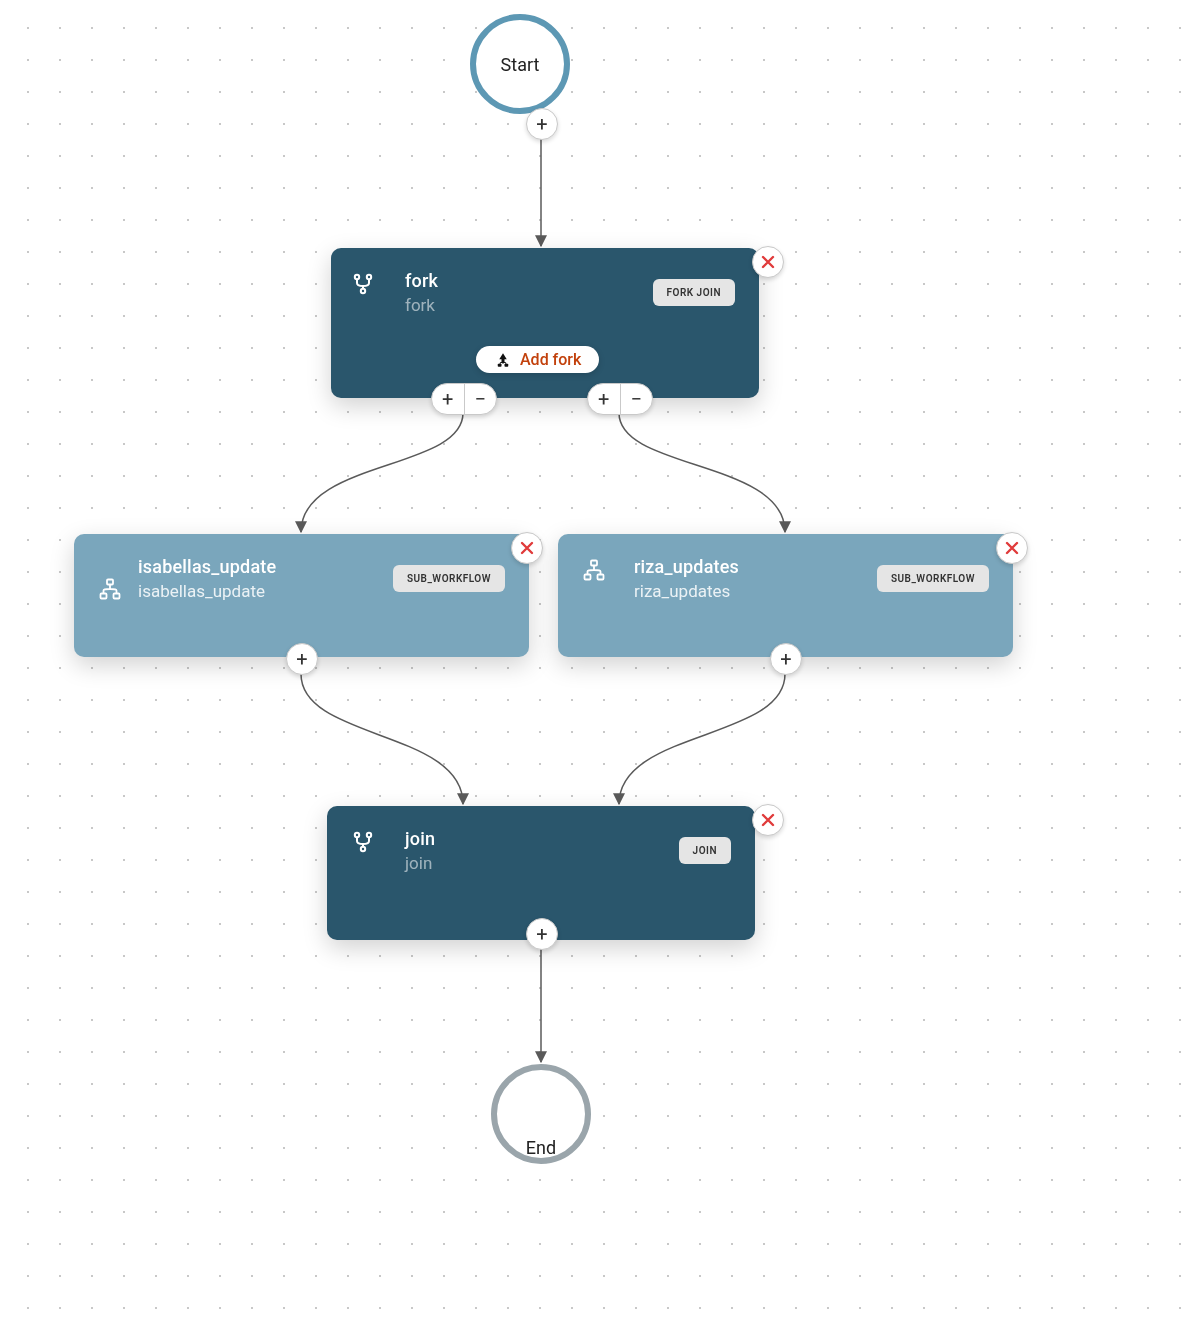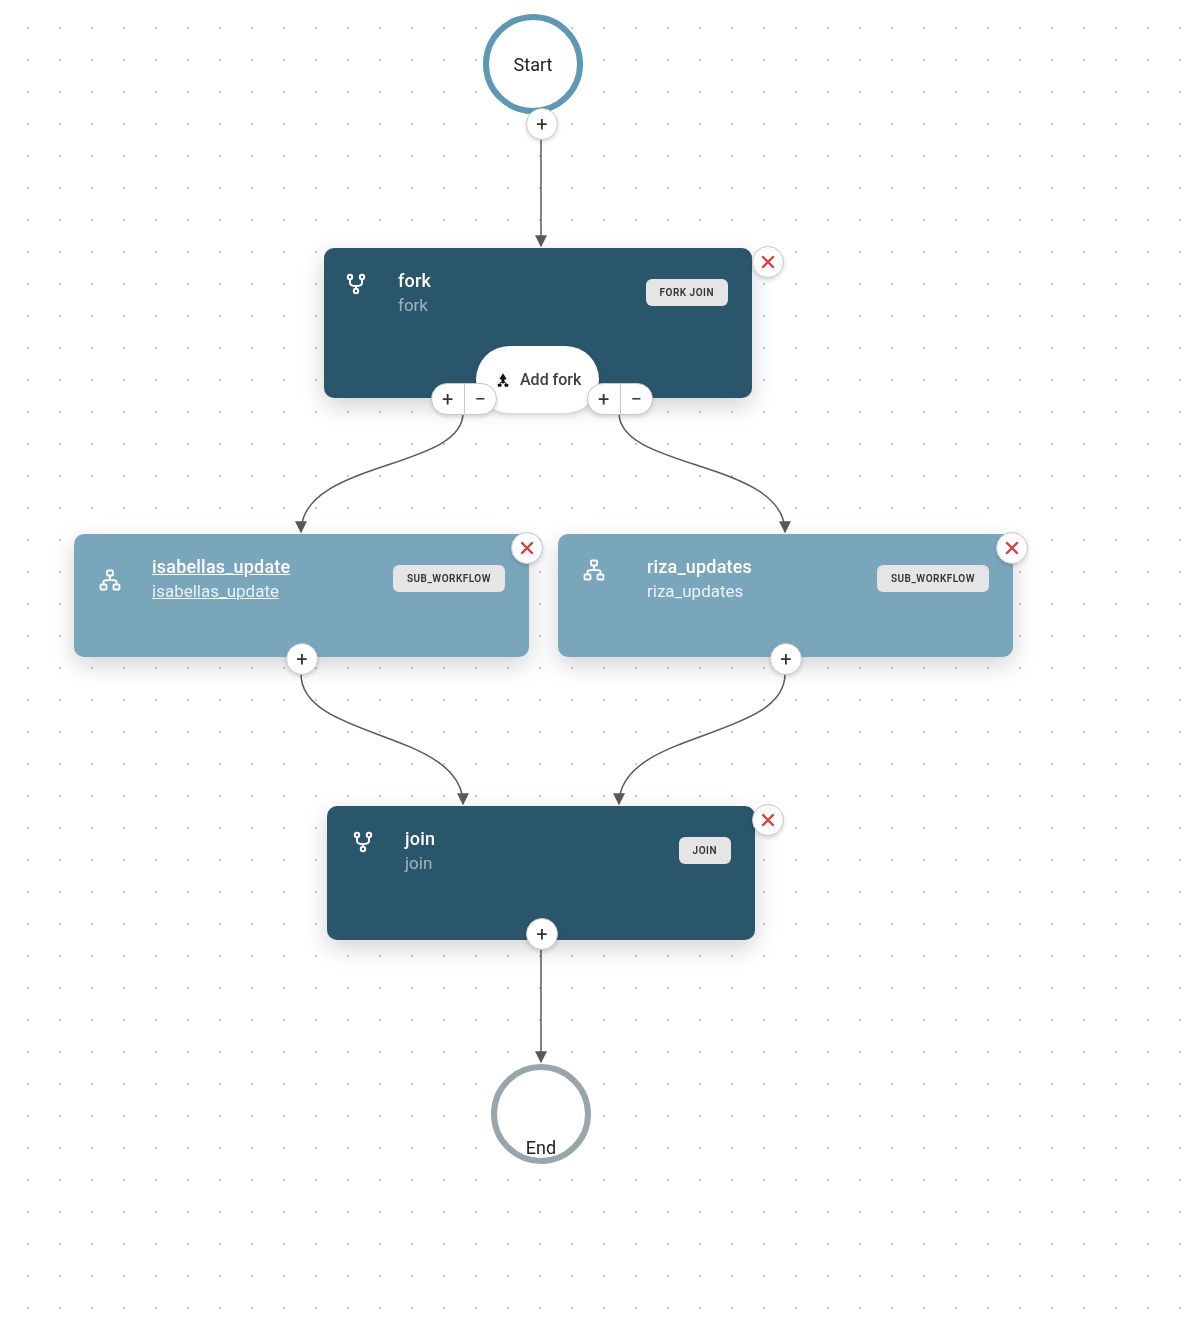--- a/index.html
+++ b/index.html
@@ -71,23 +71,23 @@
     border-radius: 6px;
     white-space: nowrap;
     align-self: center;
   }
   .card .head { display:flex; align-items:center; justify-content:space-between; gap:16px; }
 
   
   .addfork {
     position:absolute;
     background:#fff;
-    color:#404040;
+    color:#c2410c;
     border-radius: 999px;
-    padding: 24px 18px;
+    padding: 4px 18px;
     font-size:16px;
     font-weight:500;
     display:flex;
     align-items:flex-end;
     gap:8px;
     box-shadow: 0 2px 6px rgba(0,0,0,0.15);
   }
 
   
   .rbtn {
@@ -148,28 +148,28 @@
 
     <path d="M 619 413 C 619 470, 785 460, 785 532" stroke="#5a5a5a" stroke-width="1.5" fill="none" marker-end="url(#arrow)"></path>
 
     <path d="M 301 674 C 301 740, 463 730, 463 804" stroke="#5a5a5a" stroke-width="1.5" fill="none" marker-end="url(#arrow)"></path>
 
     <path d="M 785 674 C 785 740, 619 730, 619 804" stroke="#5a5a5a" stroke-width="1.5" fill="none" marker-end="url(#arrow)"></path>
 
     <path d="M 541 948 L 541 1062" stroke="#5a5a5a" stroke-width="1.5" fill="none" marker-end="url(#arrow)"></path>
   </svg>
 
-  <div class="node terminal start" style="left:483px; top:14px;">
+  <div class="node terminal start" style="left:470px; top:14px;">
     <span>Start</span>
   </div>
   <div class="rbtn" style="left:526px; top:108px;">
     <span>+</span>
   </div>
 
-  <div class="node card dark" style="left:324px; top:248px; width:428px; height:150px;padding-left:20px;">
+  <div class="node card dark" style="left:331px; top:248px; width:428px; height:150px;padding-left:20px;">
     <div class="head">
       <div class="row" style="gap:14px; align-items:flex-start;">
         <span class="icon-col">
           <svg class="ic" viewBox="0 0 24 24" fill="none" stroke="#fff" stroke-width="2">
             <circle cx="6" cy="5" r="2.2"></circle>
               <circle cx="18" cy="5" r="2.2"></circle>
               <circle cx="12" cy="19" r="2.2"></circle>
             <path d="M6 7.2 V11 Q6 14 12 14 Q18 14 18 11 V7.2"></path>
               <path d="M12 14 V16.8"></path>
           </svg>
@@ -211,21 +211,21 @@
     <div>
         <span>+</span>
       </div>
     <div>
         <span>−</span>
       </div>
   </div>
 
   <div class="node card light" style="left:74px; top:534px; width:455px; height:123px;">
     <div class="head">
-      <div class="row" style="gap:14px; align-items:center;text-decoration:underline;">
+      <div class="row" style="align-items:flex-end;">
         <span class="icon-col">
           <svg class="ic" viewBox="0 0 24 24" fill="none" stroke="#fff" stroke-width="1.8">
             <rect x="9" y="2.5" width="6" height="5" rx="1"></rect>
             <rect x="2.5" y="16.5" width="6" height="5" rx="1"></rect>
             <rect x="15.5" y="16.5" width="6" height="5" rx="1"></rect>
             <path d="M12 7.5 V12 M5.5 16.5 V13.5 Q5.5 12 12 12 Q18.5 12 18.5 13.5 V16.5"></path>
           </svg>
         </span>
         <div class="text-col">
           <div class="title">isabellas_update</div>
@@ -239,21 +239,21 @@
     <svg width="14" height="14" viewBox="0 0 14 14">
         <path d="M2 2 L12 12 M12 2 L2 12" stroke="#e03b3b" stroke-width="2.4" stroke-linecap="round"></path>
       </svg>
   </div>
   <div class="rbtn" style="left:286px; top:643px;">
     <span>+</span>
   </div>
 
   <div class="node card light" style="left:558px; top:534px; width:455px; height:123px;">
     <div class="head">
-      <div class="row" style="gap:25px; align-items:flex-start;">
+      <div class="row" style="gap:12px; align-items:flex-start;">
         <span class="icon-col">
           <svg class="ic" viewBox="0 0 24 24" fill="none" stroke="#fff" stroke-width="1.8">
             <rect x="9" y="2.5" width="6" height="5" rx="1"></rect>
             <rect x="2.5" y="16.5" width="6" height="5" rx="1"></rect>
             <rect x="15.5" y="16.5" width="6" height="5" rx="1"></rect>
             <path d="M12 7.5 V12 M5.5 16.5 V13.5 Q5.5 12 12 12 Q18.5 12 18.5 13.5 V16.5"></path>
           </svg>
         </span>
         <div class="text-col">
           <div class="title">riza_updates</div>

